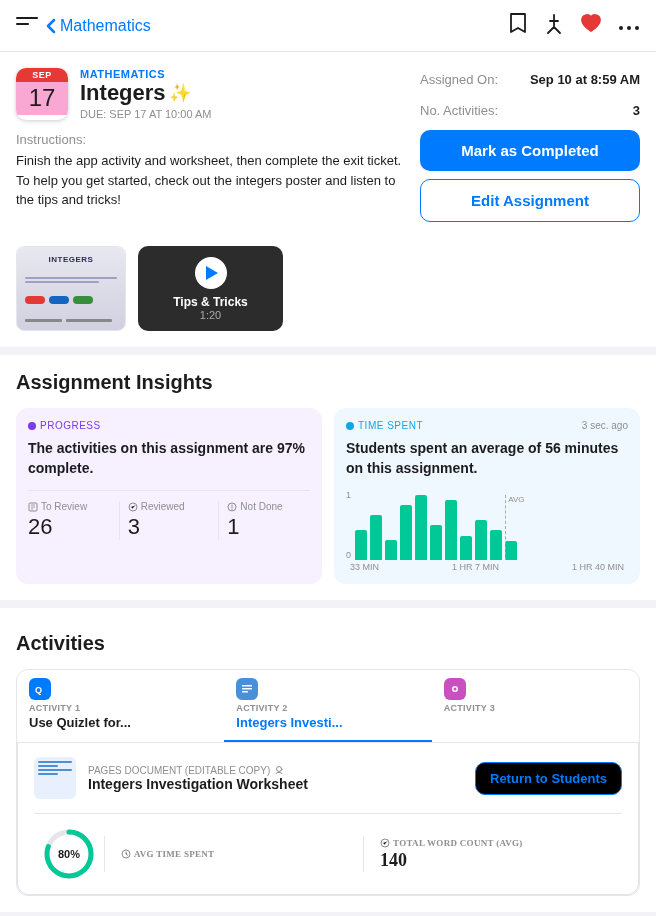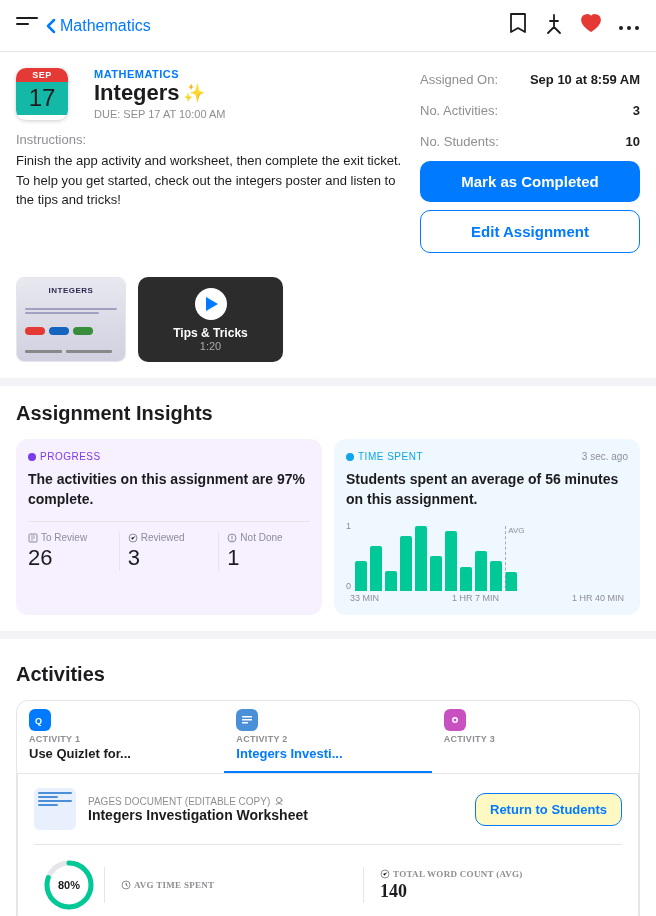--- a/index.html
+++ b/index.html
@@ -76,42 +76,42 @@
       width: 220px;
       display: flex;
       flex-direction: column;
       gap: 8px;
     }
 
     
     .calendar-header {
       display: flex;
       align-items: flex-start;
-      gap: 26px;
+      gap: 12px;
       margin-bottom: 12px;
     }
     .calendar-icon {
       width: 52px;
       height: 52px;
       border-radius: 10px;
       overflow: hidden;
       box-shadow: 0 1px 4px rgba(0,0,0,0.2);
       flex-shrink: 0;
     }
     .calendar-top {
       background: #e53935;
       color: white;
       font-size: 9px;
       font-weight: 700;
       text-align: center;
       padding: 2px 0;
       letter-spacing: 0.5px;
     }
     .calendar-day {
-      background: #14b8a6;
+      background: #f9a8d4;
       text-align: center;
       font-size: 24px;
       font-weight: 300;
       color: #1c1c1e;
       line-height: 1.2;
       padding: 2px 0;
     }
     .assignment-title-area {
       flex: 1;
     }
@@ -499,21 +499,21 @@
       display: flex;
       align-items: center;
       gap: 4px;
     }
     .file-name {
       font-size: 14px;
       font-weight: 600;
       color: #1c1c1e;
     }
     .return-btn {
-      background: #fef9c3;
+      background: #000000;
       border: 1.5px solid #007aff;
       border-radius: 10px;
       color: #007aff;
       font-size: 13px;
       font-weight: 600;
       padding: 8px 14px;
       cursor: pointer;
       white-space: nowrap;
       flex-shrink: 0;
     }
@@ -664,24 +664,20 @@
     </div>
     <div class="right-col">
       <div class="meta-row">
         <span class="meta-label">Assigned On:</span>
         <span class="meta-value">Sep 10 at 8:59 AM</span>
       </div>
       <div class="meta-row">
         <span class="meta-label">No. Activities:</span>
         <span class="meta-value">3</span>
       </div>
-      <div class="meta-row">
-        <span class="meta-label">No. Students:</span>
-        <span class="meta-value">10</span>
-      </div>
       <button class="btn-primary">Mark as Completed</button>
       <button class="btn-secondary">Edit Assignment</button>
     </div>
   </div>
 
   <div class="attachments">
     <div class="attachment-poster">
       <div class="poster-inner">
         <div class="poster-title">INTEGERS</div>
         <div class="poster-lines">

